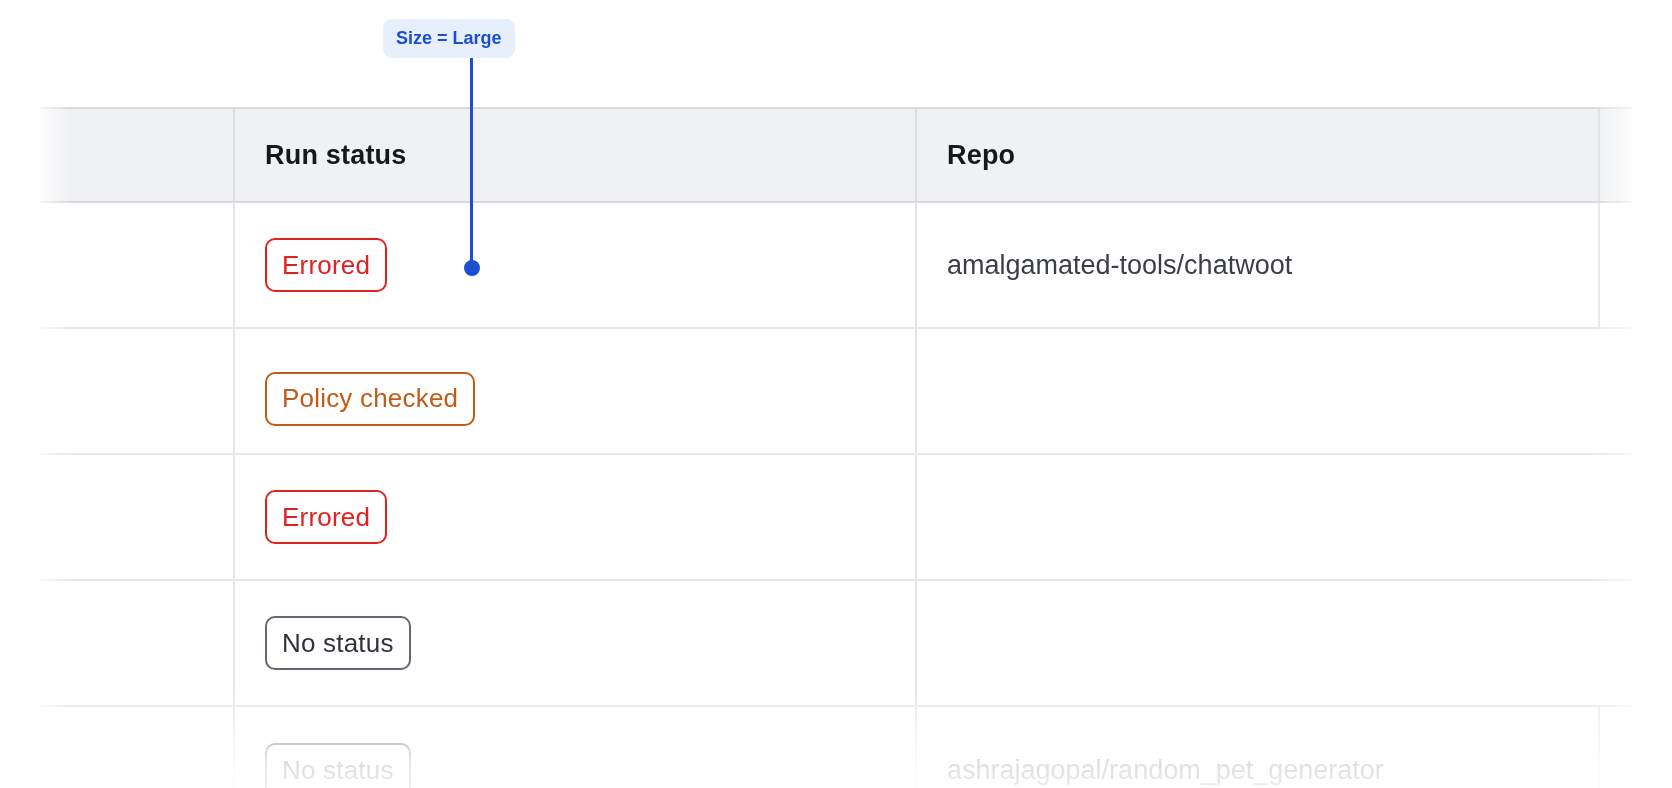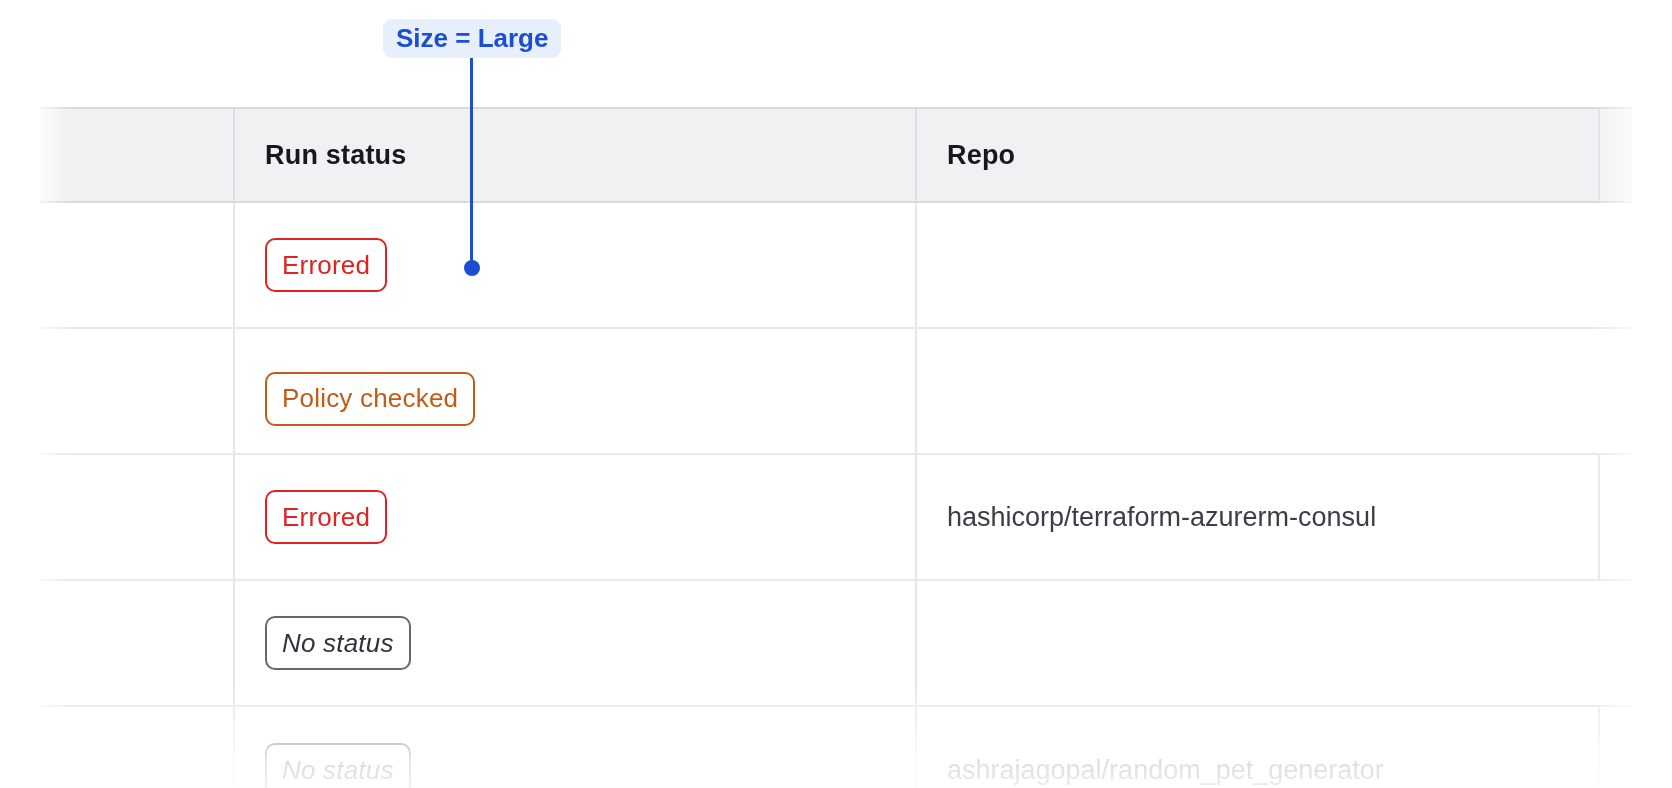--- a/index.html
+++ b/index.html
@@ -8,21 +8,21 @@
     position:relative; overflow:hidden;
     background:#ffffff;
     font-family:"Liberation Sans", sans-serif;
   }
 
   
   .pill {
     position:absolute; left:383px; top:19px; height:39px;
     padding:0 13px; border-radius:9px;
     background:#e8effc; color:#1b4ed0;
-    font-size:26px; font-weight:700;
+    font-size:18px; font-weight:700;
     display:flex; align-items:center;
     z-index:6;
   }
   .pointer-line {
     position:absolute; left:470px; top:58px;
     width:3px; height:203px;
     background:#1b4ed0; z-index:4;
   }
   .pointer-dot {
     position:absolute; left:464px; top:260px;
@@ -63,21 +63,21 @@
   .badge {
     display:inline-flex; align-items:center;
     height:50px; padding:0 15px;
     border:2.5px solid; border-radius:10px;
     background:#ffffff;
     font-size:26px; font-weight:500; letter-spacing:0.2px;
     white-space:nowrap;
   }
   .badge[data-kind="errored"]        { color:#e02222; border-color:#e02222; }
   .badge[data-kind="policy-checked"] { color:#c05c15; border-color:#c05c15;margin-top:15px; }
-  .badge[data-kind="no-status"]      { color:#30333c; border-color:#646872;font-style:italic; }
+  .badge[data-kind="no-status"]      { color:#30333c; border-color:#646872; }
 
   .repo { font-size:27px; color:#3b3e46; white-space:nowrap; }
 
   
   .fade-left {
     position:absolute; left:0; top:0; bottom:0; width:70px; z-index:5;
     background:linear-gradient(to right, #ffffff 45%, rgba(255,255,255,0));
     pointer-events:none;
   }
   .fade-right {
@@ -109,38 +109,38 @@
       <span class="th-label">Repo</span>
     </div>
     <div class="cell c3"></div>
   </div>
 
   <div class="row">
     <div class="cell c0"></div>
     <div class="cell c1">
       <span class="badge" data-kind="errored">Errored</span>
     </div>
+    <div class="cell c2">
+      <span class="repo">amalgamated-tools/chatwoot</span>
+    </div>
     <div class="cell c3"></div>
   </div>
 
   <div class="row">
     <div class="cell c0"></div>
     <div class="cell c1">
       <span class="badge" data-kind="policy-checked">Policy checked</span>
     </div>
     <div class="cell c3"></div>
   </div>
 
   <div class="row">
     <div class="cell c0"></div>
     <div class="cell c1">
       <span class="badge" data-kind="errored">Errored</span>
-    </div>
-    <div class="cell c2">
-      <span class="repo">hashicorp/terraform-azurerm-consul</span>
     </div>
     <div class="cell c3"></div>
   </div>
 
   <div class="row">
     <div class="cell c0"></div>
     <div class="cell c1">
       <span class="badge" data-kind="no-status">No status</span>
     </div>
     <div class="cell c3"></div>

